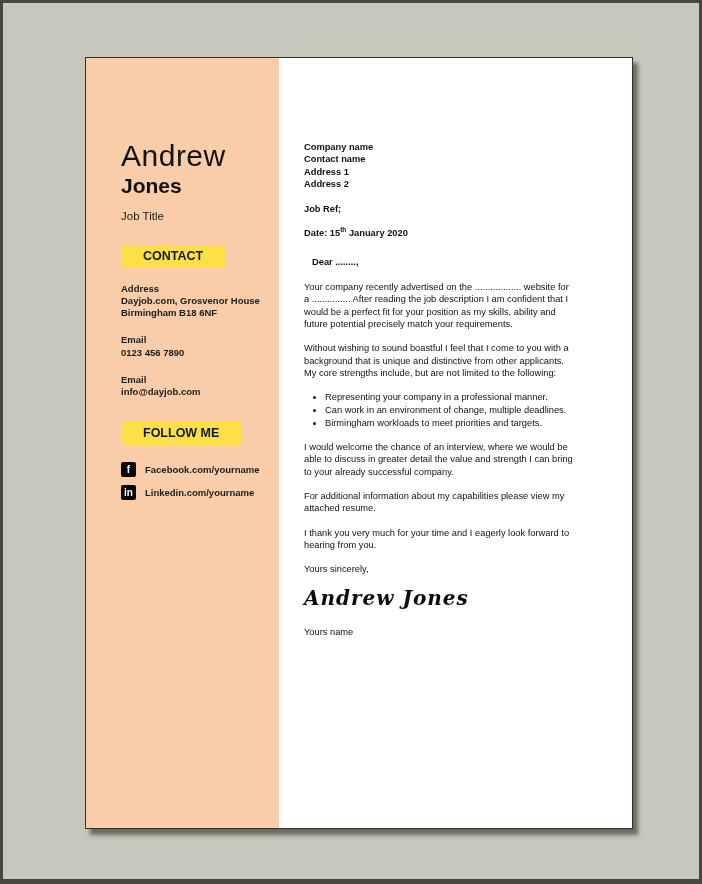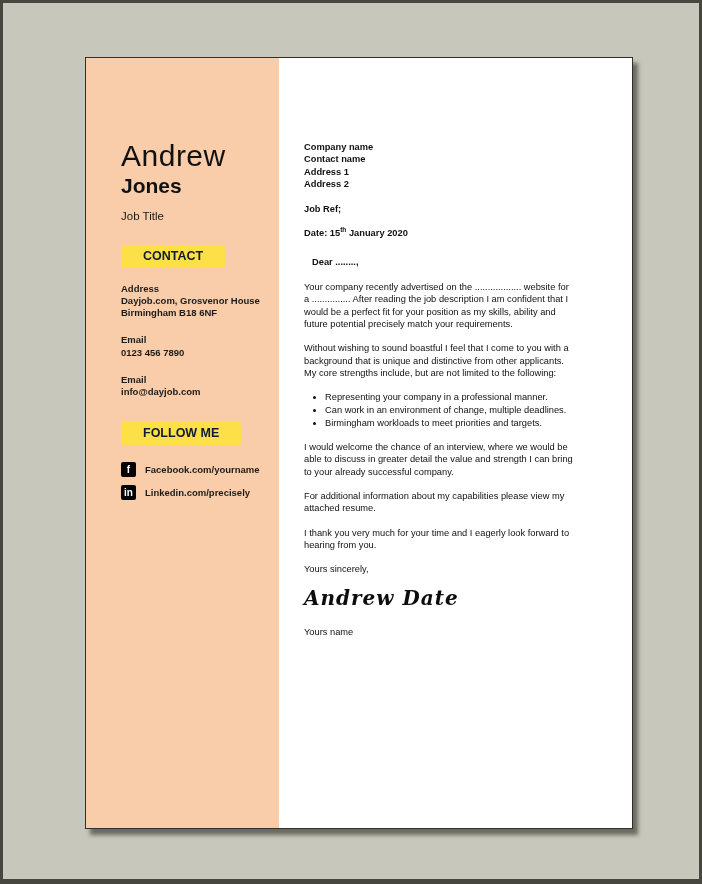--- a/index.html
+++ b/index.html
@@ -158,21 +158,21 @@
 
       <div class="pill">FOLLOW ME</div>
 
       <div class="social">
         <div class="social-row">
           <span class="social-icon">f</span>
           <span>Facebook.com/yourname</span>
         </div>
         <div class="social-row">
           <span class="social-icon">in</span>
-          <span>Linkedin.com/precisely</span>
+          <span>Linkedin.com/yourname</span>
         </div>
       </div>
     </aside>
 
     <main class="letter">
       <div class="recipient bold">
         <div>Company name</div>
         <div>Contact name</div>
         <div>Address 1</div>
         <div>Address 2</div>
@@ -191,18 +191,18 @@
         <li>Representing your company in a professional manner.</li>
         <li>Can work in an environment of change, multiple deadlines.</li>
         <li>Birmingham workloads to meet priorities and targets.</li>
       </ul>
 
       <p>I would welcome the chance of an interview, where we would be able to discuss in greater detail the value and strength I can bring to your already successful company.</p>
       <p>For additional information about my capabilities please view my attached resume.</p>
       <p>I thank you very much for your time and I eagerly look forward to hearing from you.</p>
 
       <div class="closing">Yours sincerely,</div>
-      <div class="signature">Andrew Date</div>
+      <div class="signature">Andrew Jones</div>
       <div class="signoff">Yours name</div>
     </main>
 
   </div>
 </div>
 
 </body></html>

